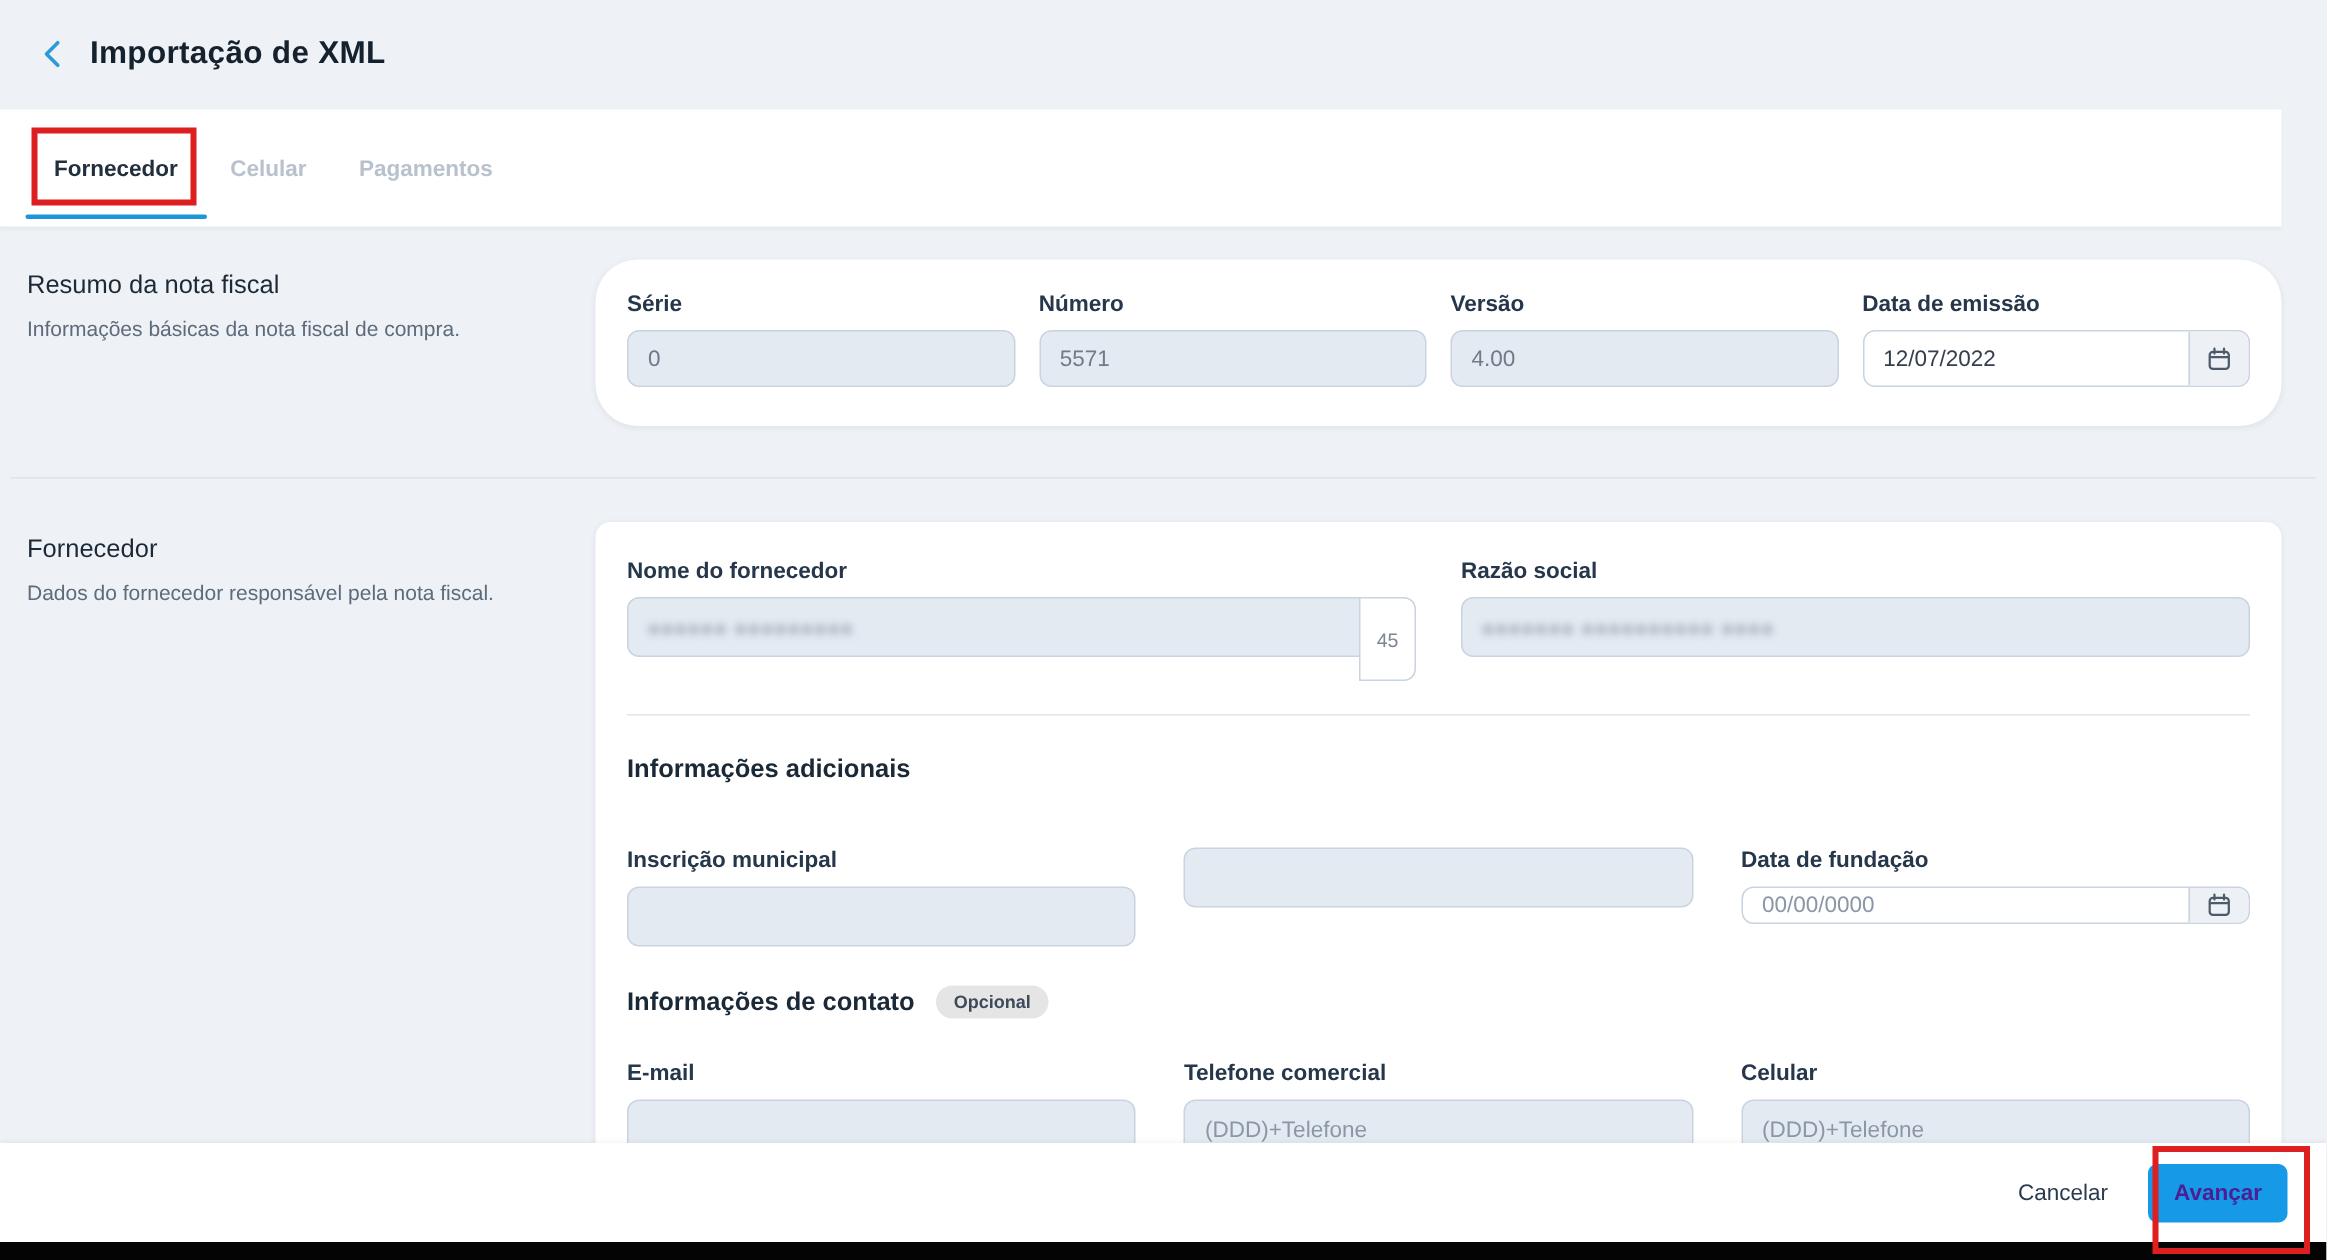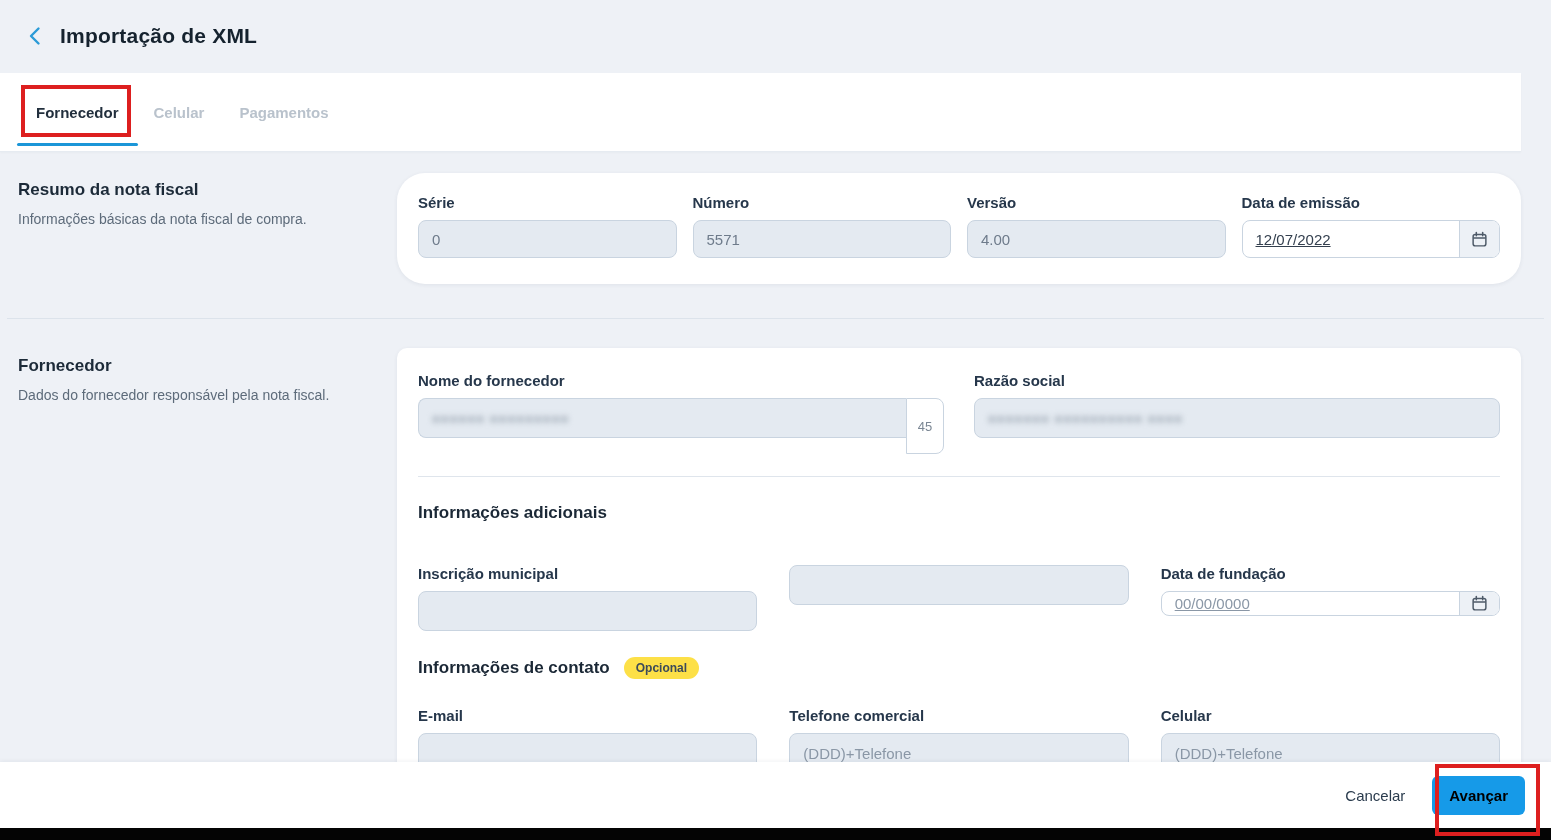--- a/index.html
+++ b/index.html
@@ -28,21 +28,21 @@
     position:absolute; left:-19px; right:-19px; bottom:5px; height:3px;
     background:#1b96d8; border-radius:2px;
   }
   .annotation-box { position:absolute; border:4px solid #dd1f1f; z-index:20; pointer-events:none; }
   #tab-annotation { left:21px; top:85px; width:110px; height:52px; }
   #next-annotation { left:1435px; top:764px; width:105px; height:72px; }
   
   .section-desc { position:absolute; left:18px; width:360px; }
   #desc-resumo { top:180px; }
   #desc-fornecedor { top:356px; }
-  .section-desc h3 { font-size:17px; font-weight:700; color:#1c2a38; margin-bottom:10px; }
+  .section-desc h3 { font-size:17px; font-weight:400; color:#1c2a38; margin-bottom:10px; }
   .section-desc p { font-size:14px; color:#5d6b7a; line-height:1.35; }
   
   .card {
     position:absolute; left:397px; width:1124px; background:#fff; border-radius:10px;
     box-shadow:0 1px 4px rgba(25,45,70,.07);
   }
   #card-resumo { top:173px; height:111px; padding:21px 21px 0;border-radius:28px; }
   #card-fornecedor { top:348px; height:442px; padding:24px 21px 0; z-index:1; }
   .grid-4 { display:grid; grid-template-columns:repeat(4,1fr); gap:16px; }
   .grid-2 { display:grid; grid-template-columns:1fr 1fr; gap:30px; }
@@ -54,60 +54,60 @@
   }
   .tall .control, .tall .control-input { height:40px; }
   .control.disabled, .control-input.disabled {
     background:#e4eaf1; color:#6e7b8b; display:flex; align-items:center; padding:0 13px;
   }
   input.control-input { padding:0 13px; background:#e4eaf1; color:#3a4757; }
   input.control-input::placeholder { color:#8a97a6; opacity:1; }
   
   .date-control { display:flex; height:38px; border:1px solid #c9d4e0; border-radius:8px; background:#fff; overflow:hidden; }
   .tall .date-control { height:25px; }
-  .date-text { flex:1; display:flex; align-items:center; padding:0 13px; font-size:15px; color:#333f4e;text-decoration:underline; }
+  .date-text { flex:1; display:flex; align-items:center; padding:0 13px; font-size:15px; color:#333f4e; }
   .date-text.placeholder { color:#8a97a6; }
   .date-addon { width:40px; background:#edf1f6; border-left:1px solid #c9d4e0; display:flex; align-items:center; justify-content:center; cursor:pointer; }
   
   .masked-wrap { display:flex; width:100%; }
   .masked-input {
     flex:1; height:40px; background:#e4eaf1; border:1px solid #c9d4e0; border-radius:8px;
     display:flex; align-items:center; padding:0 13px; overflow:hidden;
   }
   .masked-wrap .masked-input { border-radius:8px 0 0 8px; border-right:none; }
   .masked-text { filter:blur(3px); color:#8d99a6; font-size:13px; letter-spacing:1px; white-space:nowrap; }
   .counter-box {
     width:38px; height:56px; background:#fff; border:1px solid #c9d4e0; border-radius:0 8px 8px 0;
     display:flex; align-items:center; justify-content:center; font-size:13px; color:#7b8794;
   }
   .card-divider { height:1px; background:#dfe5ec; margin-top:22px; }
   .subheading { font-size:17px; font-weight:700; color:#1b2836; margin-top:26px; display:flex; align-items:center; gap:14px; }
   .badge {
-    background:#fde047; color:#3c4a59; font-size:12px; font-weight:700;
+    background:#e5e5e5; color:#3c4a59; font-size:12px; font-weight:700;
     padding:5px 12px; border-radius:12px; line-height:1;
   }
   .help-icon {
     width:16px; height:16px; border:1.5px solid #8795a6; border-radius:50%;
     color:#7d8ea0; font-size:11px; font-weight:700; display:inline-flex;
     align-items:center; justify-content:center; margin-left:7px; cursor:pointer;
   }
   .mt-rowB { margin-top:42px; }
   .mt-rowC { margin-top:28px; }
   
   .wide-divider { position:absolute; left:7px; top:318px; width:1537px; height:1px; background:#dce3eb; }
   
   .footer {
     position:absolute; left:0; top:762px; width:1551px; height:66px; background:#fff; z-index:5;
     display:flex; align-items:center; justify-content:flex-end; gap:27px; padding-right:26px;
     box-shadow:0 -1px 4px rgba(20,40,60,.06);
   }
   .cancel-link { font-size:15px; color:#2a3b4d; cursor:pointer; }
   .next-button {
     height:39px; padding:0 17px; background:#169ae8; border:none; border-radius:6px;
-    color:#000000; font-size:15px; font-weight:700; cursor:pointer;
+    color:#4c1d95; font-size:15px; font-weight:700; cursor:pointer;
     font-family:"Liberation Sans", sans-serif;
   }
   .black-strip { position:absolute; left:0; top:828px; width:1551px; height:12px; background:#040404; z-index:6; }
   svg { display:block; }
 </style>
 </head>
 <body>
 
 <div class="page-header">
   <span class="back-btn">

